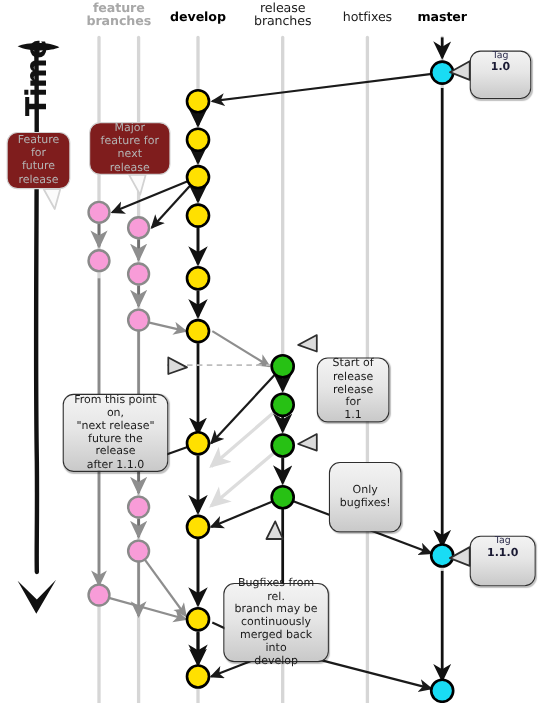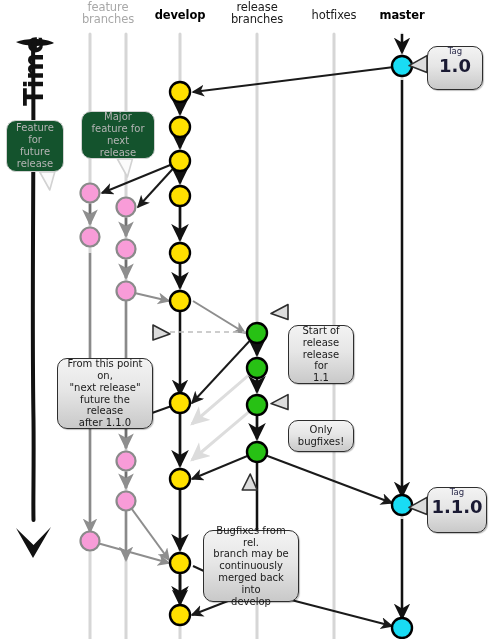--- a/index.html
+++ b/index.html
@@ -25,21 +25,21 @@
     height: 639px;
   }
   .col-header {
     position: absolute;
     text-align: center;
     line-height: 1.08;
     font-size: 11.5px;
     white-space: pre-line;
     letter-spacing: -0.1px;
   }
-  .hdr-muted { color: #a8a8a8; font-weight: normal; }
+  .hdr-muted { color: #a8a8a8; font-weight: bold; }
   .hdr-plain { color: #1b1b1b; font-weight: normal; }
   .hdr-bold  { color: #000000; font-weight: bold; }
 
   .time-label {
     position: absolute;
     left: -6px;
     top: 56px;
     width: 80px;
     text-align: center;
     transform: rotate(-90deg);
@@ -63,21 +63,21 @@
   }
   .callout-grey {
     background: linear-gradient(to bottom, #f3f3f3 0%, #e6e6e6 45%, #c9c9c9 100%);
     border: 1.6px solid #2e2e2e;
     color: #1a1a1a;
     font-size: 10px;
     box-shadow: 1px 1px 1px rgba(0,0,0,0.25);
     margin-top: 40px;
   }
   .callout-faded {
-    background: #14532d;
+    background: #7f1d1d;
     border: 1.4px solid #d2d2d2;
     color: #b4b4b4;
     font-size: 10px;
   }
   .callout .txt { display: block; }
   .callout b { font-weight: normal; }
 
   .tag-box {
     position: absolute;
     box-sizing: border-box;
@@ -90,21 +90,21 @@
     align-items: center;
     justify-content: flex-start;
   }
   .tag-kicker {
     font-size: 8.5px;
     color: #2a2a4a;
     line-height: 1;
     margin-bottom: 1px;
   }
   .tag-value {
-    font-size: 18px;
+    font-size: 10px;
     font-weight: bold;
     color: #1a1a33;
     line-height: 1;
   }
 </style>
 </head>
 <body>
 
 <div id="canvas">
 
@@ -263,21 +263,21 @@
         </div>
       </div>
       <div class="callout callout-grey" style="left: 288px; top: 285px; width: 66px; height: 59px;">
         <div>
           <span class="txt">Start of</span>
           <span class="txt">release</span>
           <span class="txt">release for</span>
           <span class="txt"><b>1.1</b></span>
         </div>
       </div>
-      <div class="callout callout-grey" style="left: 288px; top: 380px; width: 66px; height: 32px;">
+      <div class="callout callout-grey" style="left: 299px; top: 380px; width: 66px; height: 64px;">
         <div>
           <span class="txt">Only</span>
           <span class="txt">bugfixes!</span>
         </div>
       </div>
       <div class="callout callout-grey" style="left: 203px; top: 490px; width: 96px; height: 72px;">
         <div>
           <span class="txt">Bugfixes from <b>rel.</b></span>
           <span class="txt"><b>branch</b> may be</span>
           <span class="txt">continuously</span>

